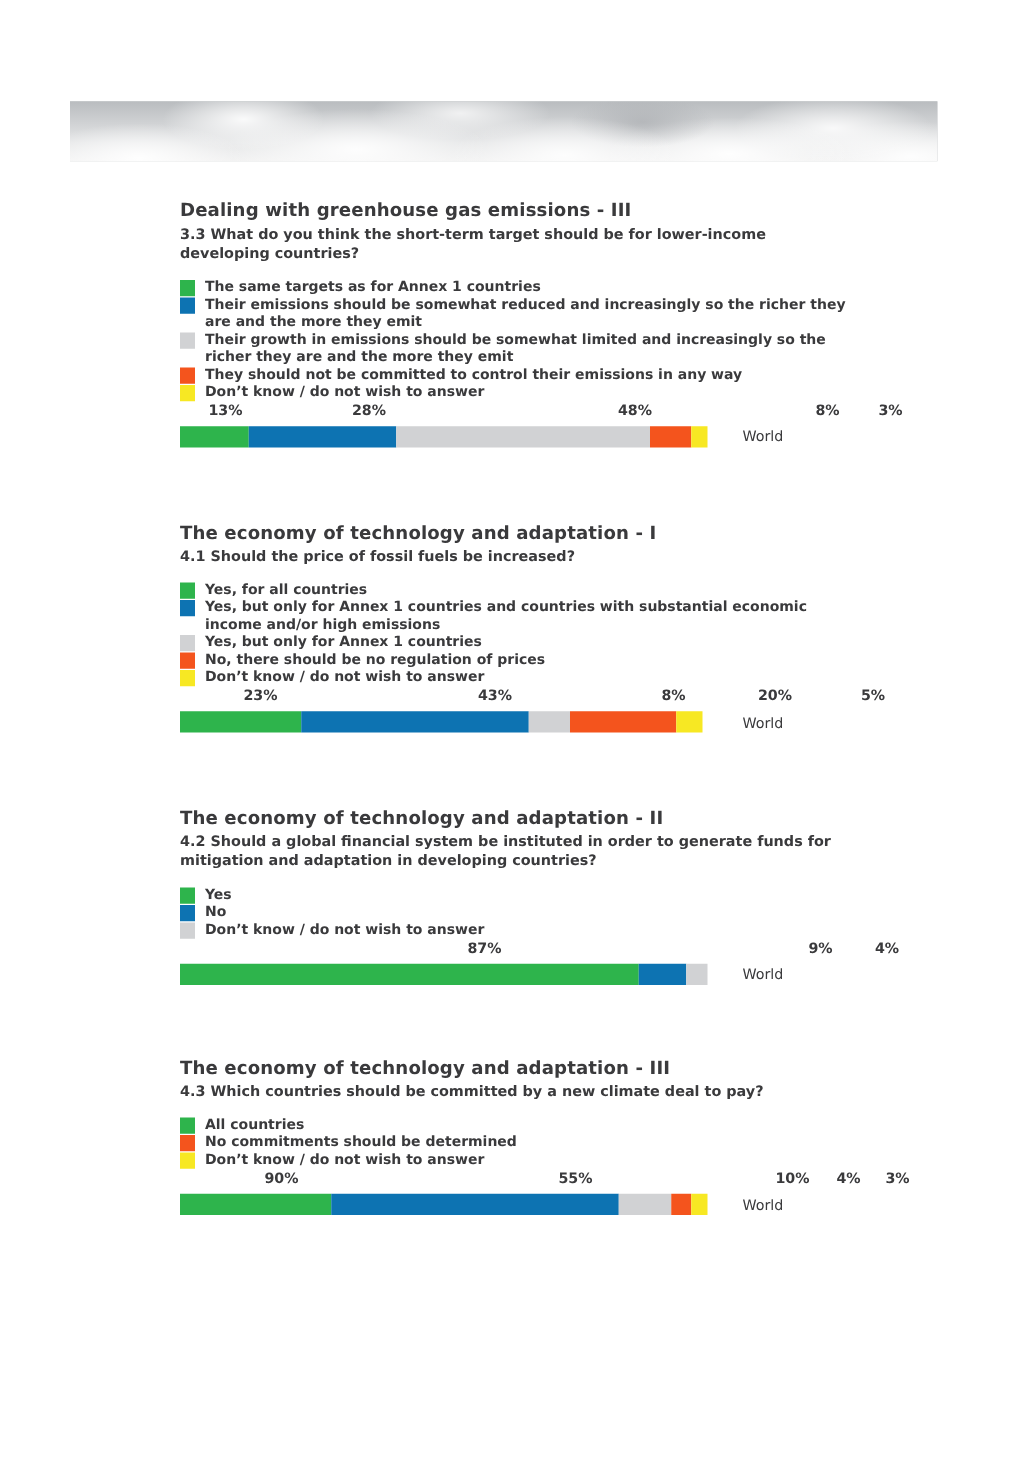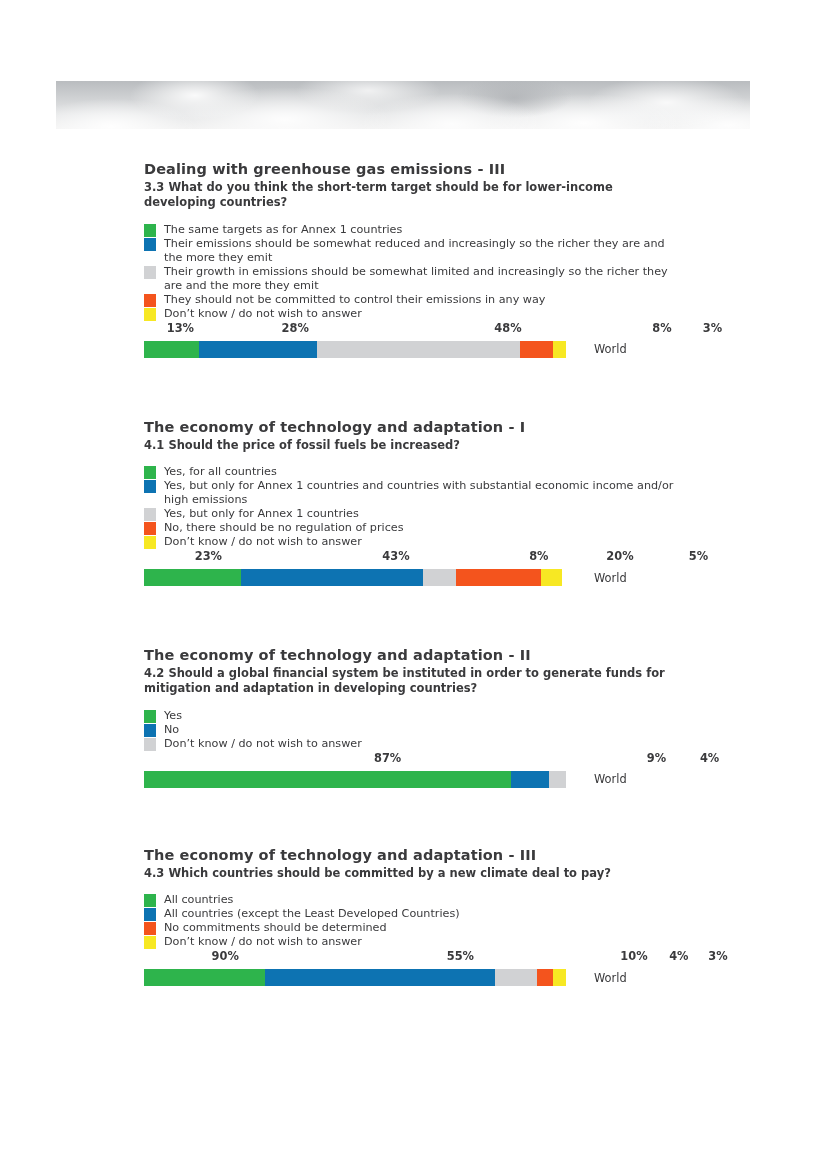--- a/index.html
+++ b/index.html
@@ -75,21 +75,21 @@
   }
   .swatch {
     width: 12px;
     height: 13px;
     flex: 0 0 12px;
     margin-right: 8px;
     margin-top: 1px;
   }
   .legend-text {
     font-size: 11.2px;
-    font-weight: normal;
+    font-weight: bold;
     line-height: 1.25;
     color: #3a3a3c;
     max-width: 516px;
   }
 
   
   .chart { position: relative; }
   .pct-row {
     position: relative;
     height: 16px;
@@ -259,24 +259,20 @@
 
 <div class="block" id="block-3" style="top:846px;">
   <h2 class="blk-title">The economy of technology and adaptation - III</h2>
   <p class="blk-question">4.3 Which countries should be committed by a new climate deal to pay?</p>
   <div class="legend">
       <div class="legend-row">
         <span class="swatch" style="background: rgb(46, 180, 76);"></span>
         <span class="legend-text">All countries</span>
       </div>
       <div class="legend-row">
-        <span class="swatch" style="background: rgb(13, 115, 178);"></span>
-        <span class="legend-text">All countries (except the Least Developed Countries)</span>
-      </div>
-      <div class="legend-row">
         <span class="swatch" style="background: rgb(244, 84, 29);"></span>
         <span class="legend-text">No commitments should be determined</span>
       </div>
       <div class="legend-row">
         <span class="swatch" style="background: rgb(247, 232, 35);"></span>
         <span class="legend-text">Don’t know / do not wish to answer</span>
       </div>
     </div>
   <div class="chart">
     <div class="pct-row">

